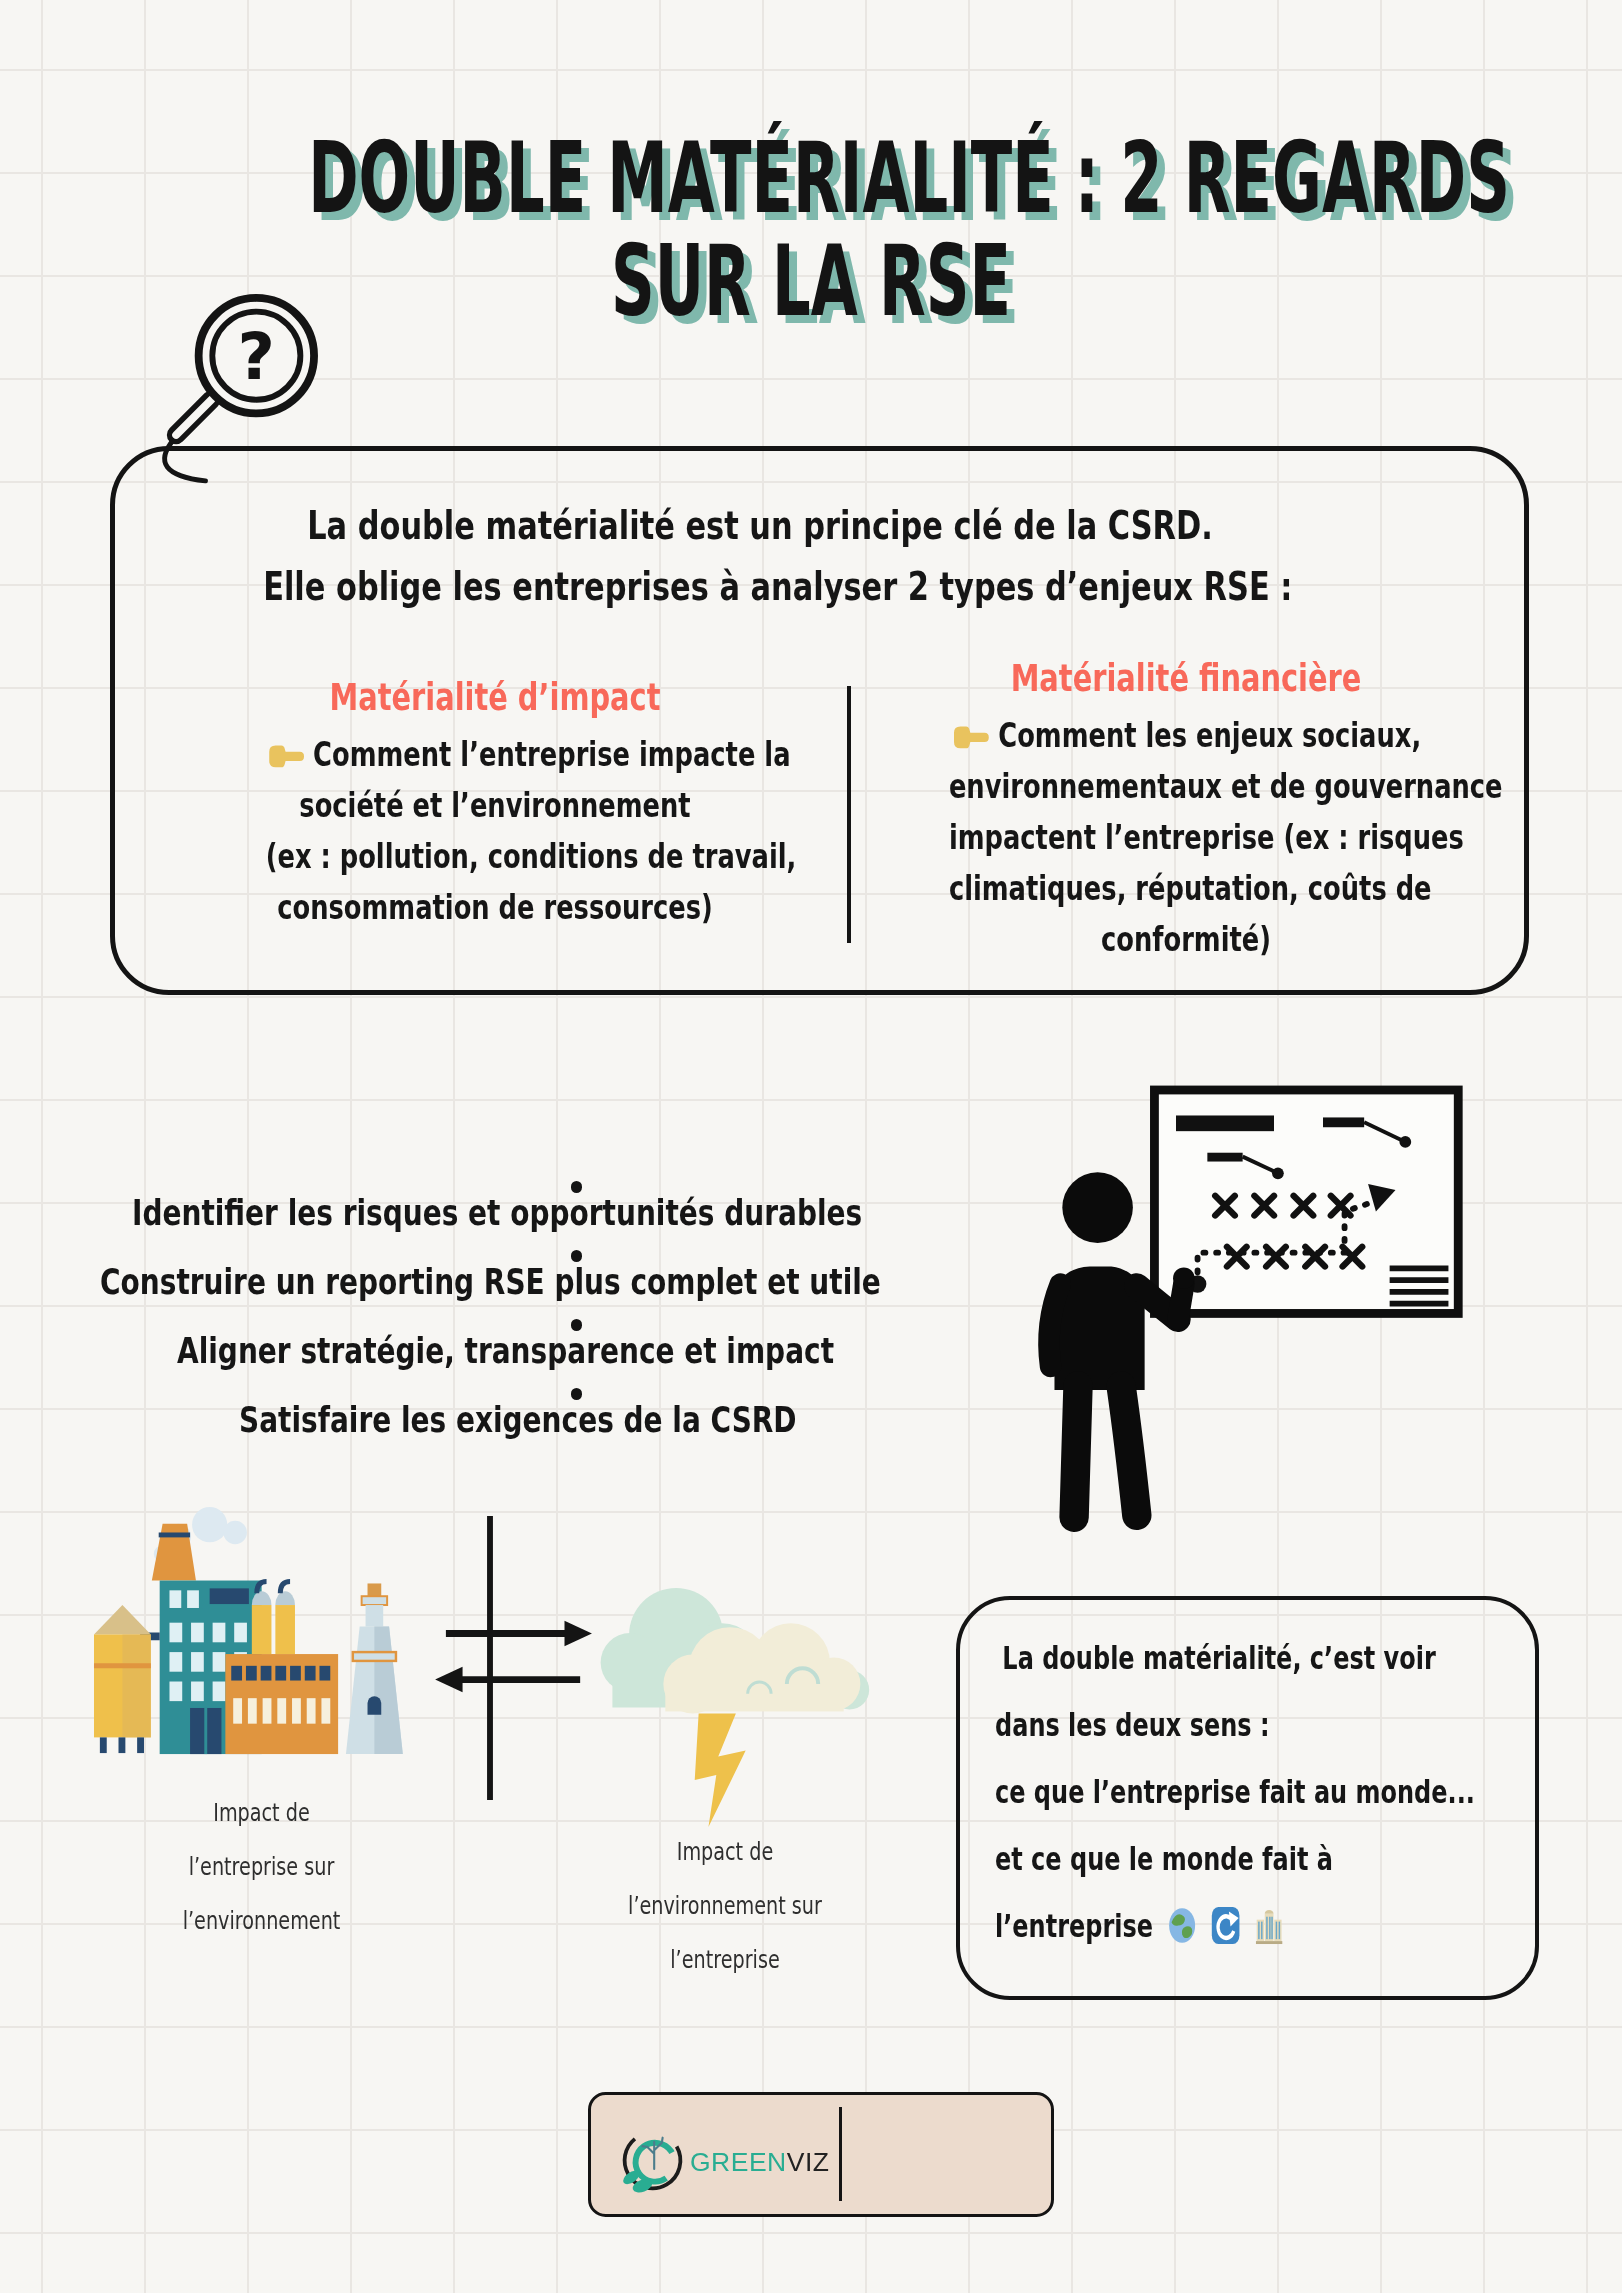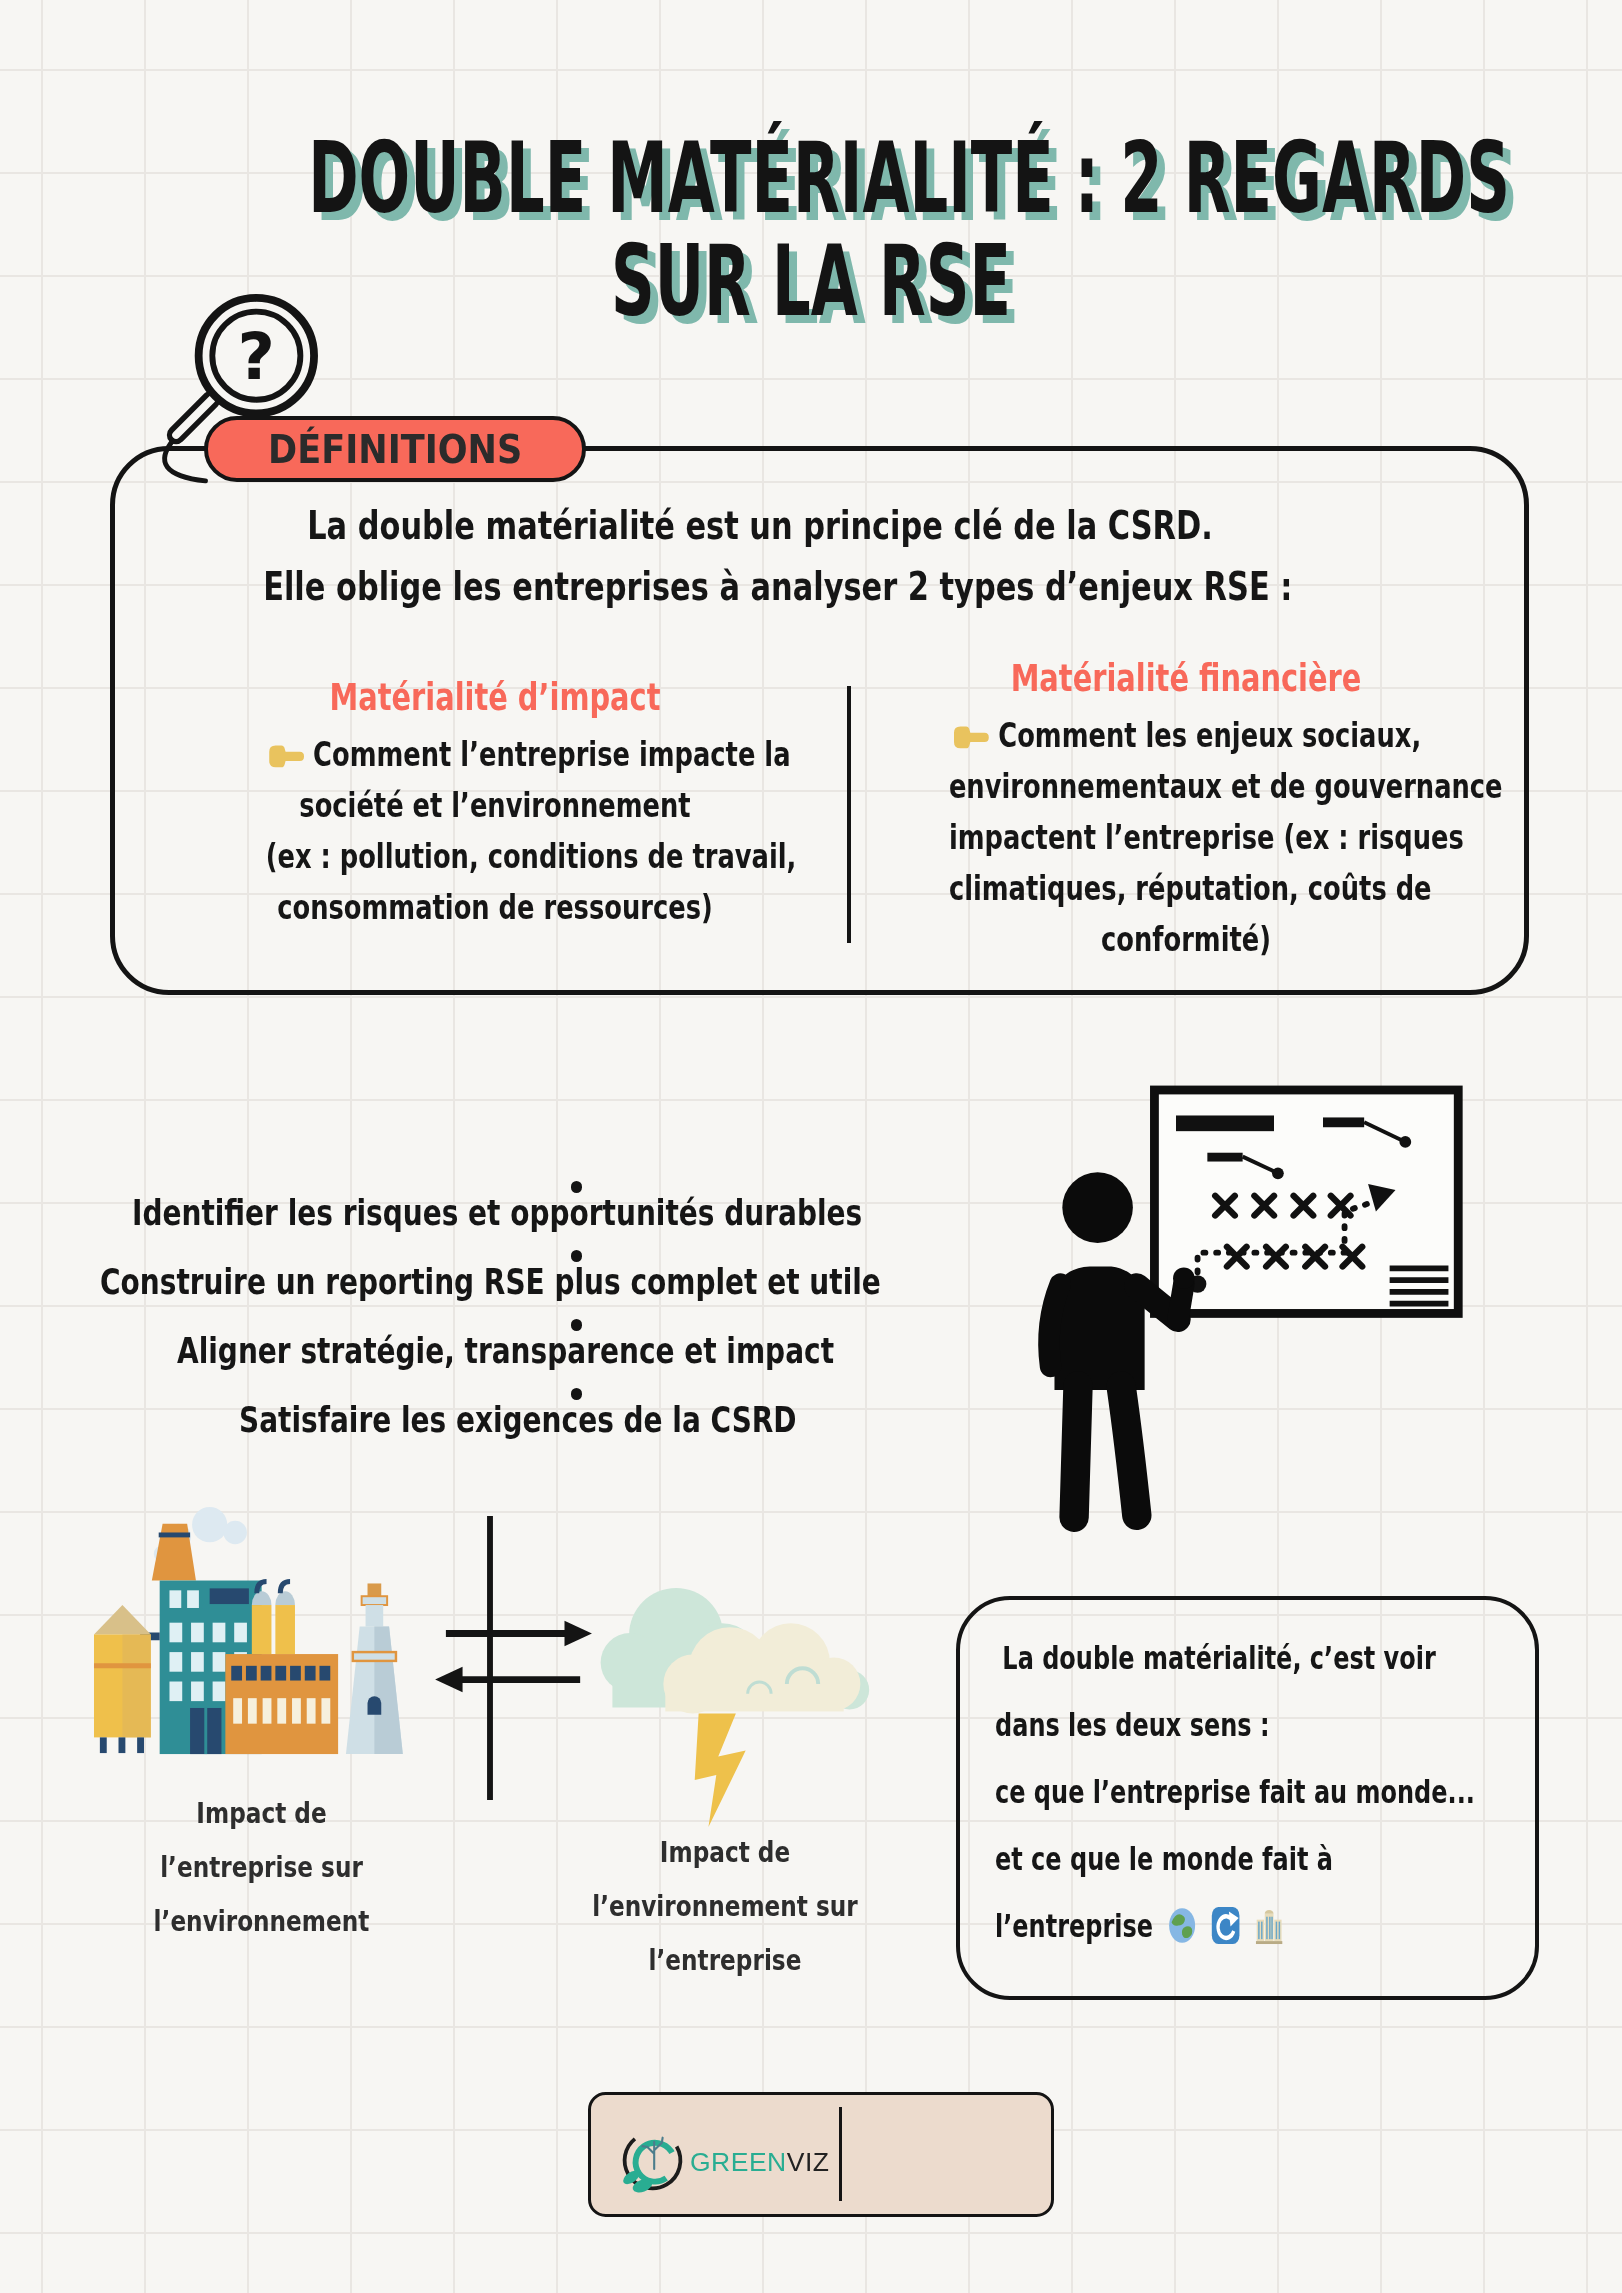--- a/index.html
+++ b/index.html
@@ -38,21 +38,21 @@
   .col-head{font-size:37px;line-height:47px;color:#f8695a;font-weight:800;margin-bottom:7.8px;}
   .col-line{font-size:33px;line-height:51px;}
   .hand{display:inline-block;vertical-align:-5.9px;margin-right:9.8px;}
   .divider{left:847px;top:686px;width:3.9px;height:257px;background:#141414;z-index:3;}
 
   .bullets{left:147px;top:1181px;width:882px;list-style:none;margin:0;padding:0;z-index:3;}
   .bullets li{display:flex;align-items:center;height:69px;font-size:35px;font-weight:700;flex-direction:column;}
   .bullets .dot{width:11.8px;height:11.8px;border-radius:50%;background:#141414;margin:0 29px 0 5.9px;flex:0 0 auto;}
   .bullets .btxt{display:inline-block;white-space:nowrap;transform:scaleX(.8);transform-origin:left center;}
 
-  .caption{font-size:29px;line-height:54px;font-weight:700;color:#2e2e2e;z-index:3;}
+  .caption{font-size:24px;line-height:54px;font-weight:400;color:#2e2e2e;z-index:3;}
   .cap-left{left:85px;top:1786px;width:353px;}
   .cap-right{left:529px;top:1825px;width:392px;}
 
   .note-box{left:956px;top:1596px;width:583px;height:404px;border:4.9px solid #141414;border-radius:54px;box-sizing:border-box;z-index:3;}
   .note-text{left:995px;top:1625px;width:510px;font-size:32px;font-weight:700;z-index:4;}
   .note-text .nline{line-height:67px;}
   .note-text .nline:first-child{padding-left:9.8px;}
   .mini-ico{display:inline-block;vertical-align:-7.8px;margin-left:7.8px;}
 
   .footer-box{left:588px;top:2092px;width:466px;height:125px;background:#ecdbcd;border:3.9px solid #141414;border-radius:17.6px;box-sizing:border-box;z-index:3;}
@@ -77,23 +77,20 @@
 
   <svg class="abs" style="left:137px;top:282px;z-index:4;" width="225" height="208" viewBox="0 0 230 212">
     <path d="M38 160 Q8 196 70 203" stroke="#141414" stroke-width="5" fill="none" stroke-linecap="round"></path>
     <line x1="76" y1="120" x2="40" y2="156" stroke="#141414" stroke-width="19" stroke-linecap="round"></line>
     <line x1="76" y1="120" x2="40" y2="156" stroke="#f7f6f3" stroke-width="8" stroke-linecap="round"></line>
     <circle cx="122" cy="75" r="59" fill="#f7f6f3" stroke="#141414" stroke-width="8"></circle>
     <circle cx="122" cy="75" r="45" fill="#f7f6f3" stroke="#141414" stroke-width="6"></circle>
     <text x="122" y="99" text-anchor="middle" font-size="66" font-weight="bold" fill="#141414" font-family="DejaVu Sans, sans-serif">?</text>
   </svg>
 
-  <div class="abs badge badge-def">
-    <span class="cx90">DÉFINITIONS</span>
-  </div>
 
   <div class="abs def-box"></div>
 
   <div class="abs intro">
     <div class="cx78">La double matérialité est un principe clé de la CSRD.</div>
     <div class="cx78">Elle oblige les entreprises à analyser 2 types d’enjeux RSE :</div>
   </div>
 
   <div class="abs col col-left">
     <div class="col-head cx78">Matérialité d’impact</div>

